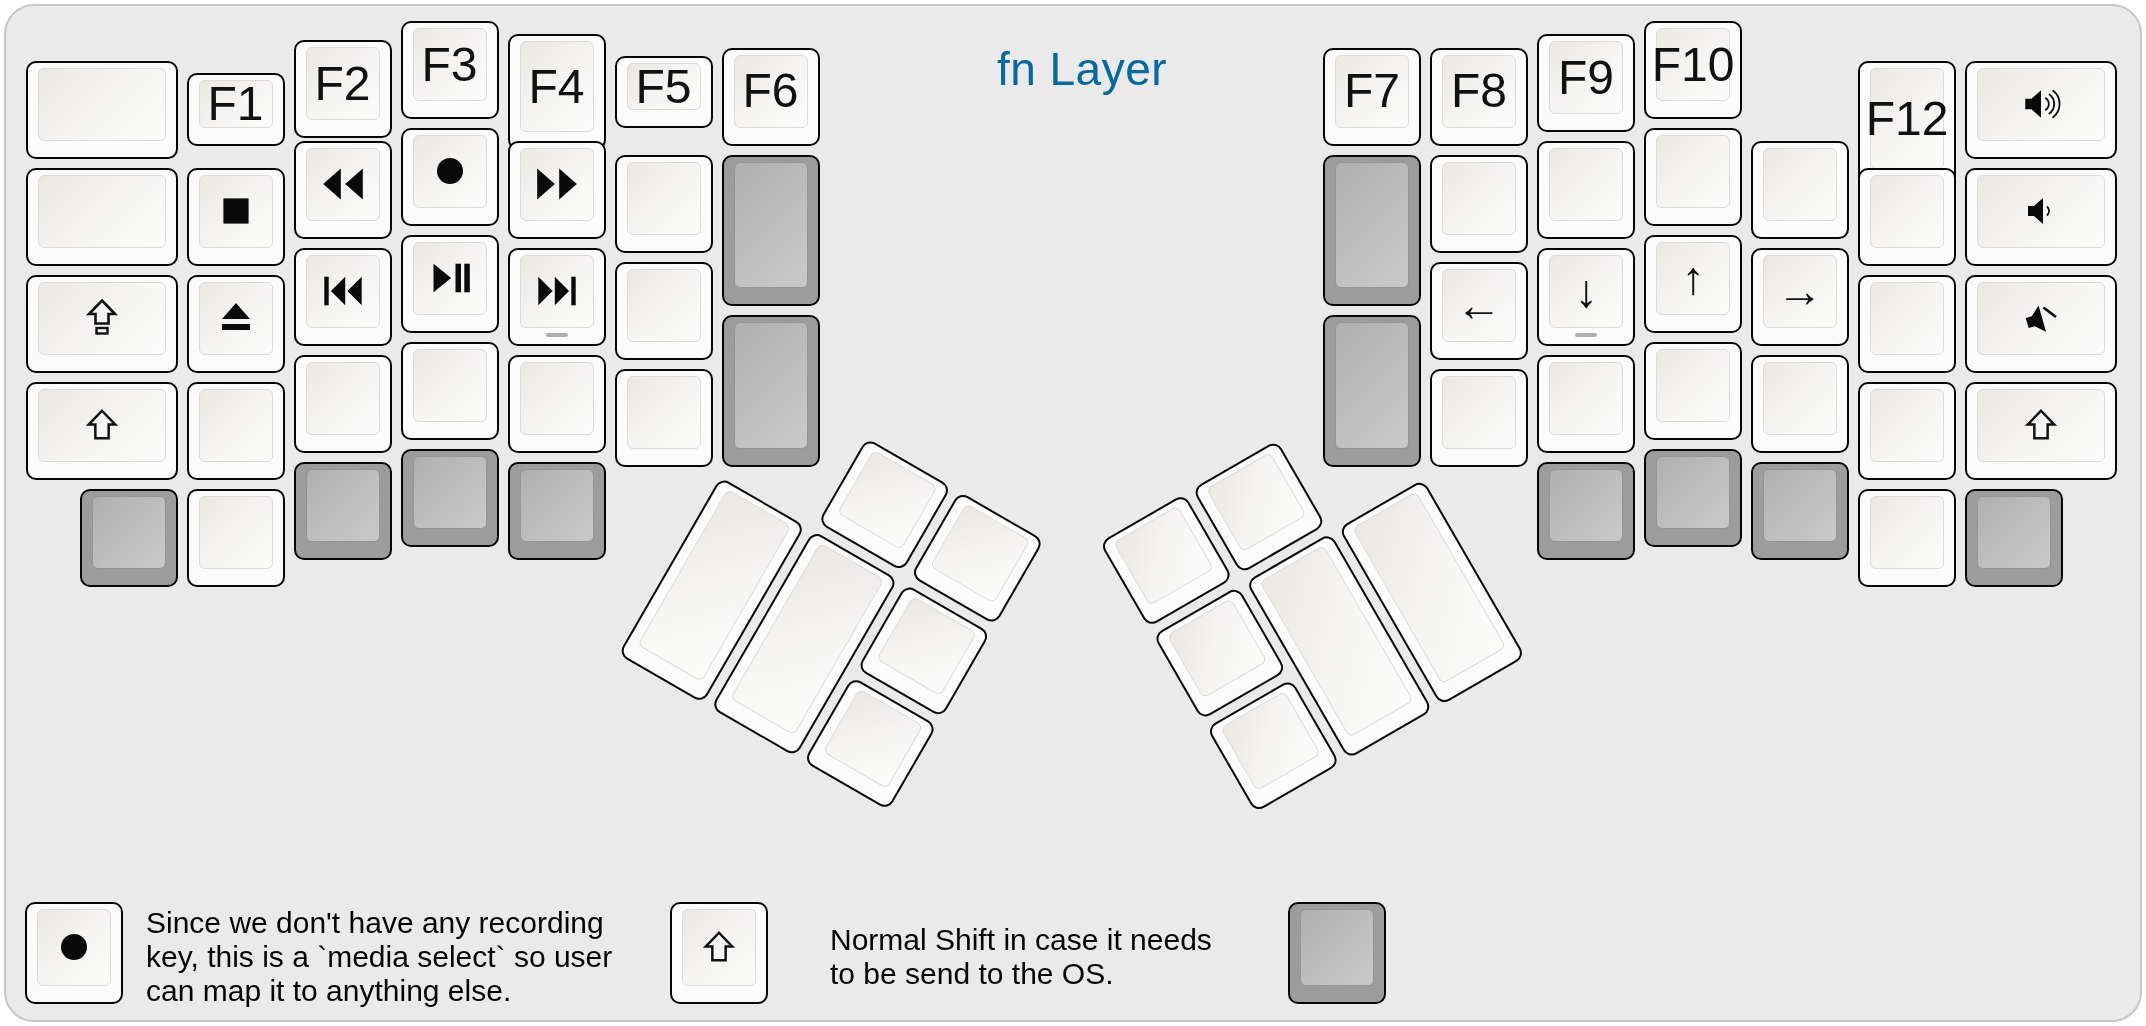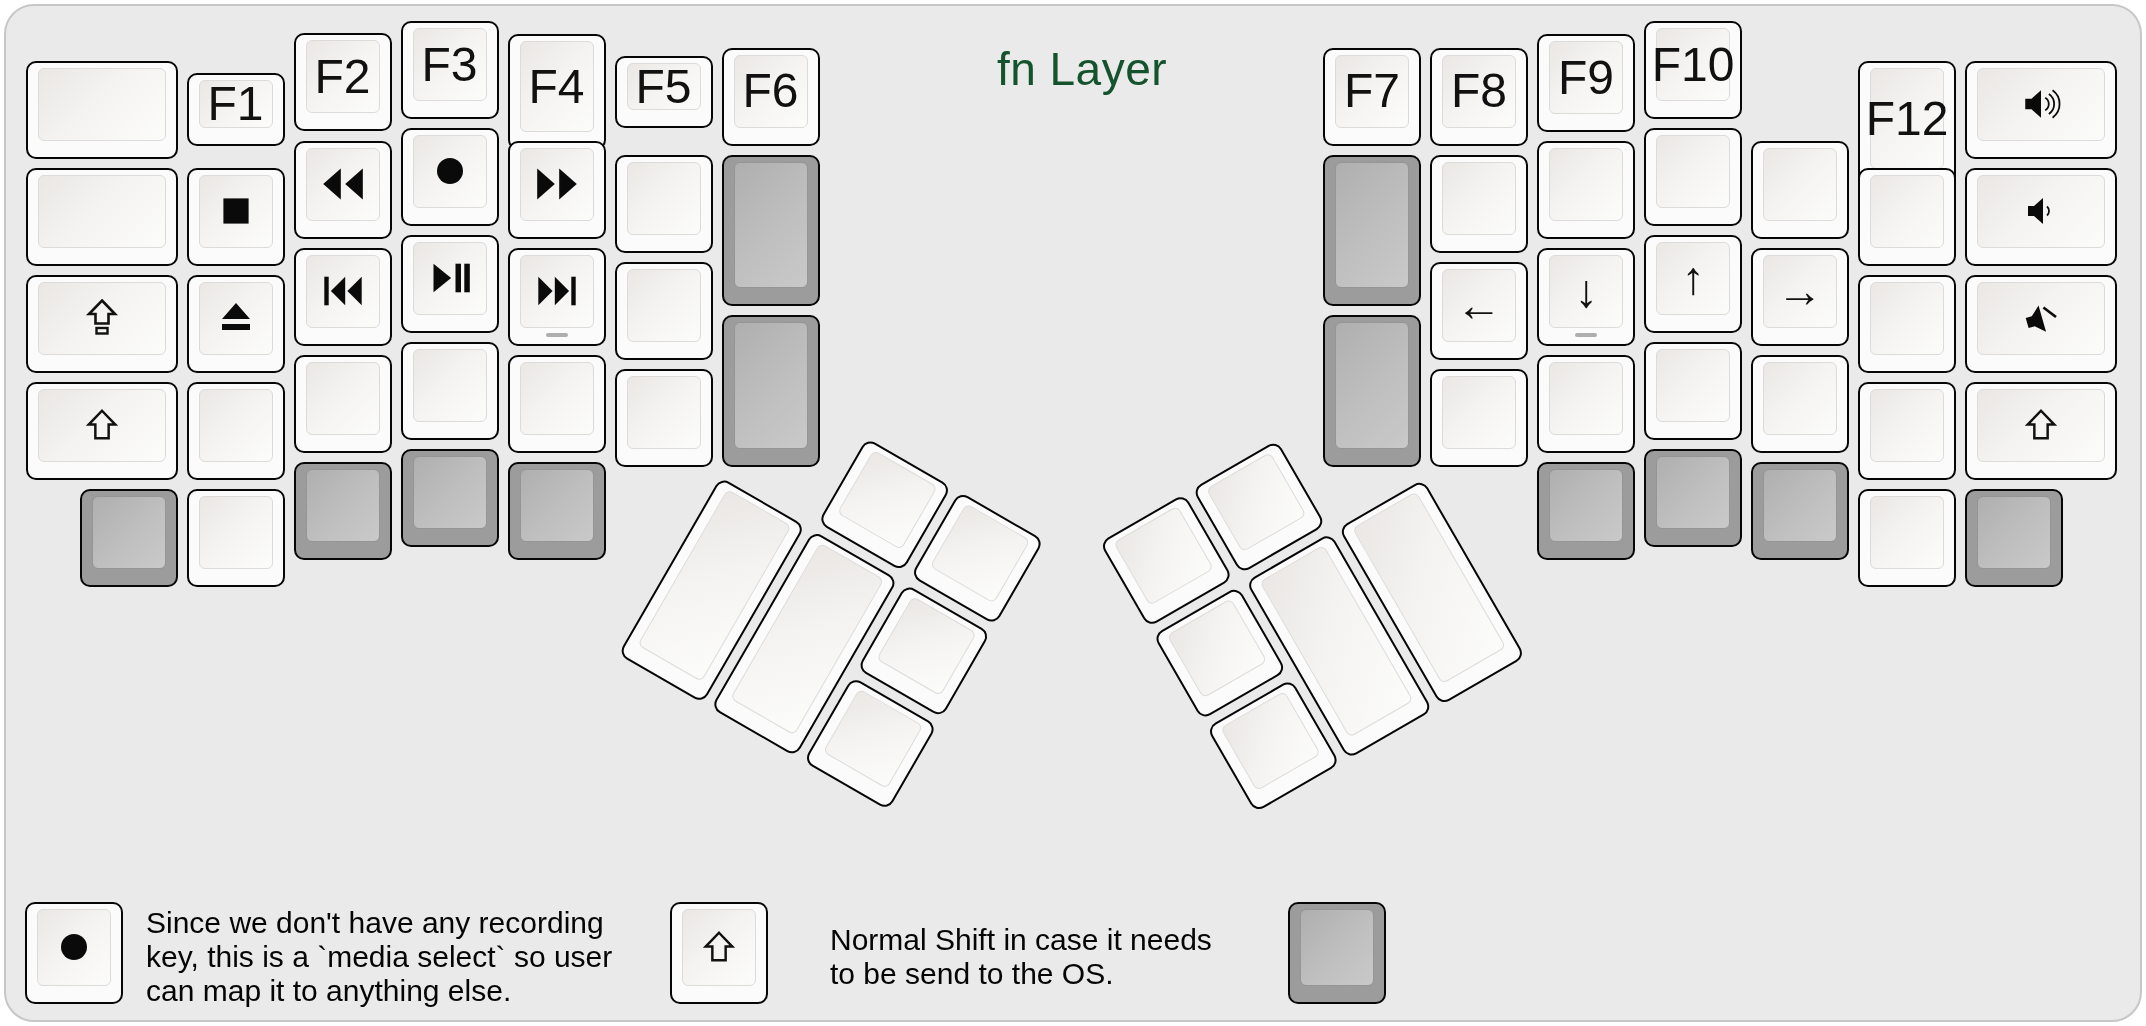--- a/index.html
+++ b/index.html
@@ -8,21 +8,21 @@
     font-family:"Liberation Sans","DejaVu Sans",sans-serif;
     position:relative;overflow:hidden;
   }
   #canvas-frame{
     position:absolute;left:4px;top:4px;width:2138px;height:1018px;
     box-sizing:border-box;border:2px solid #c7c7c7;border-radius:30px;
     background:#eaeaea;
   }
   #page-title{
     position:absolute;left:862px;top:42px;width:440px;
-    text-align:center;font-size:46px;color:#14532d;letter-spacing:0.5px;
+    text-align:center;font-size:46px;color:#0369a1;letter-spacing:0.5px;
   }
   .layer-holder{position:absolute;left:0;top:0;width:2146px;height:1026px;}
   .key{
     position:absolute;box-sizing:border-box;
     border:2.5px solid #060606;border-radius:10px;
   }
   .key.white{background:#fbfbfb;}
   .key.gray{background:#9c9c9c;}
   .cap{
     position:absolute;left:10px;right:10px;top:5px;bottom:16px;
@@ -98,21 +98,21 @@
       <div class="lbl">
         <svg width="40" height="{w}" viewBox="0 0 40 40" xmlns="http://www.w3.org/2000/svg">
           <polygon points="20,5 34,21 6,21" fill="#0a0a0a"></polygon>
           <rect x="6" y="26" width="28" height="6" fill="#0a0a0a"></rect>
         </svg>
       </div>
     </div>
     <div class="key white" style="left: 186.5px; top: 382.125px; width: 98px; height: 98px;">
       <div class="cap"></div>
     </div>
-    <div class="key white" style="left: 293.5px; top: 33px; width: 98px; height: 98px;">
+    <div class="key white" style="left: 293.5px; top: 40px; width: 98px; height: 98px;">
       <div class="cap"></div>
       <div class="lbl">F2</div>
     </div>
     <div class="key white" style="left: 293.5px; top: 141.375px; width: 98px; height: 98px;">
       <div class="cap"></div>
       <div class="lbl">
         <svg width="44" height="{w}" viewBox="0 0 40 40" xmlns="http://www.w3.org/2000/svg">
           <polygon points="18,6 18,34 2,20" fill="#0a0a0a"></polygon>
           <polygon points="38,6 38,34 22,20" fill="#0a0a0a"></polygon>
         </svg>

